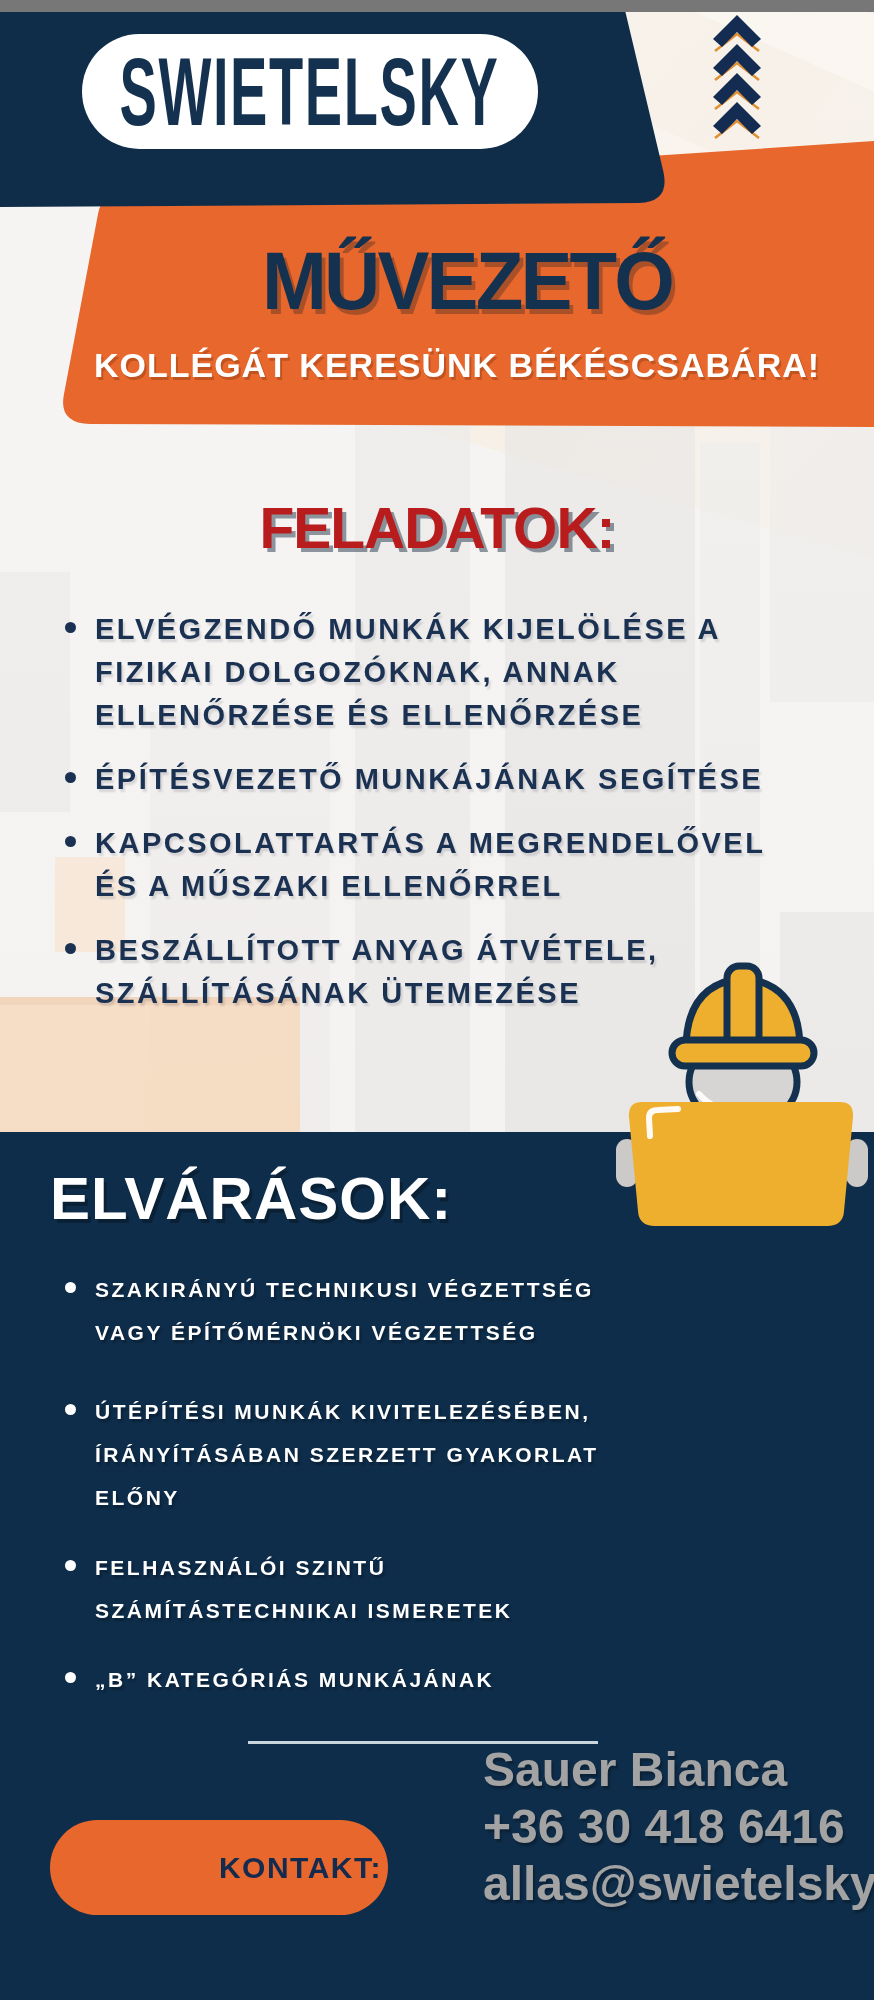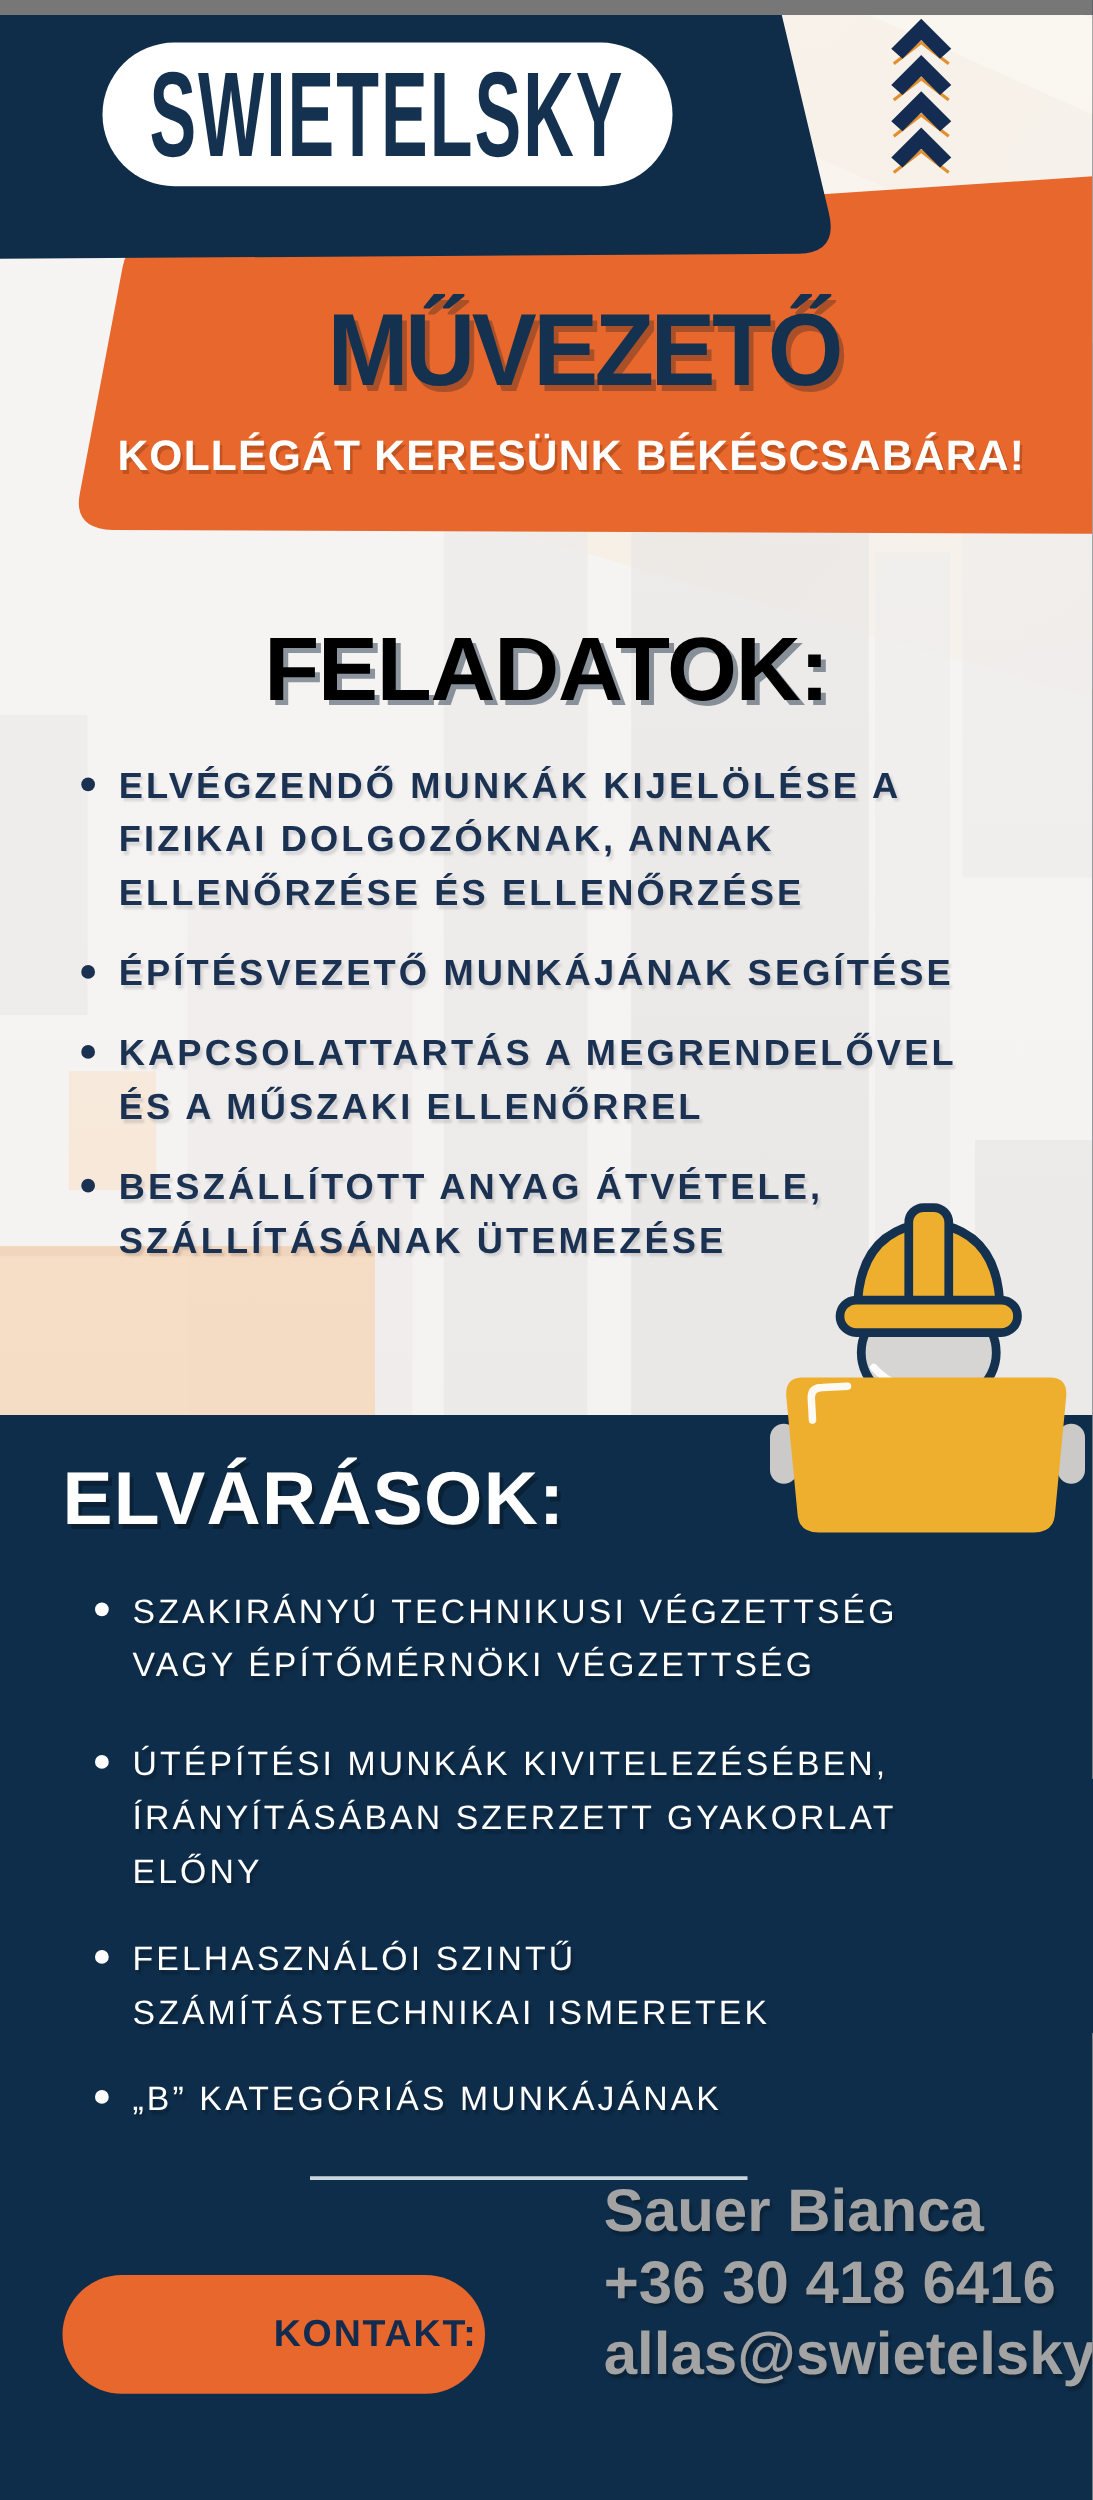--- a/index.html
+++ b/index.html
@@ -43,41 +43,41 @@
     text-shadow:4px 5px 0 rgba(10,20,35,.28);white-space:nowrap;
   }
   .hero-subtitle{
     position:absolute;left:40px;top:334px;width:834px;z-index:3;text-align:center;
     color:#FFFFFF;font-weight:bold;font-size:34px;letter-spacing:1px;
     text-shadow:2px 3px 0 rgba(120,45,10,.35);white-space:nowrap;
   }
   
   .feladatok-title{
     position:absolute;left:0;top:483px;width:874px;z-index:3;text-align:center;
-    color:#000000;font-weight:bold;font-size:72px;letter-spacing:-1px;
+    color:#b91c1c;font-weight:bold;font-size:57px;letter-spacing:-1px;
     text-shadow:4px 4px 0 rgba(12,32,54,.45);
   }
   .bullet-list{position:absolute;z-index:3;list-style:none;margin:0;padding:0;}
   .bullet-list li{position:relative;padding-left:30px;margin-bottom:21px;}
   .bullet-list li::before{
     content:"";position:absolute;left:0;top:14px;width:11px;height:11px;border-radius:50%;background:currentColor;
   }
   .bullet-text{white-space:pre-line;display:block;}
   .list-light{
     left:65px;top:596px;width:780px;color:#1A3152;font-weight:bold;font-size:29px;
     letter-spacing:2.5px;line-height:43px;text-shadow:2px 3px 2px rgba(40,40,60,.15);
   }
   
   .dark-section{position:absolute;left:0;top:1120px;width:874px;height:1061px;background:#0E2D4A;z-index:1;}
   .elvarasok-title{
     position:absolute;left:50px;top:32px;color:#FFFFFF;font-weight:bold;font-size:60px;
     letter-spacing:1px;text-shadow:3px 4px 0 rgba(0,0,0,.28);white-space:nowrap;
   }
   .list-dark{
-    left:76px;top:136px;width:780px;color:#FFFFFF;font-weight:normal;font-size:27px;
+    left:65px;top:136px;width:780px;color:#FFFFFF;font-weight:bold;font-size:21px;
     letter-spacing:2.5px;line-height:43px;text-shadow:2px 3px 2px rgba(0,0,0,.25);
     position:absolute;
   }
   .divider{position:absolute;left:248px;top:609px;width:350px;height:3px;background:#C9D6DE;}
   .kontakt-btn{
     position:absolute;left:50px;top:688px;width:338px;height:95px;border-radius:48px;
     background:#E7672C;border:none;display:flex;align-items:center;justify-content:flex-end;
     color:#142B50;font-weight:bold;font-size:30px;letter-spacing:1.5px;cursor:pointer;
     font-family:"Liberation Sans",sans-serif;
   }

